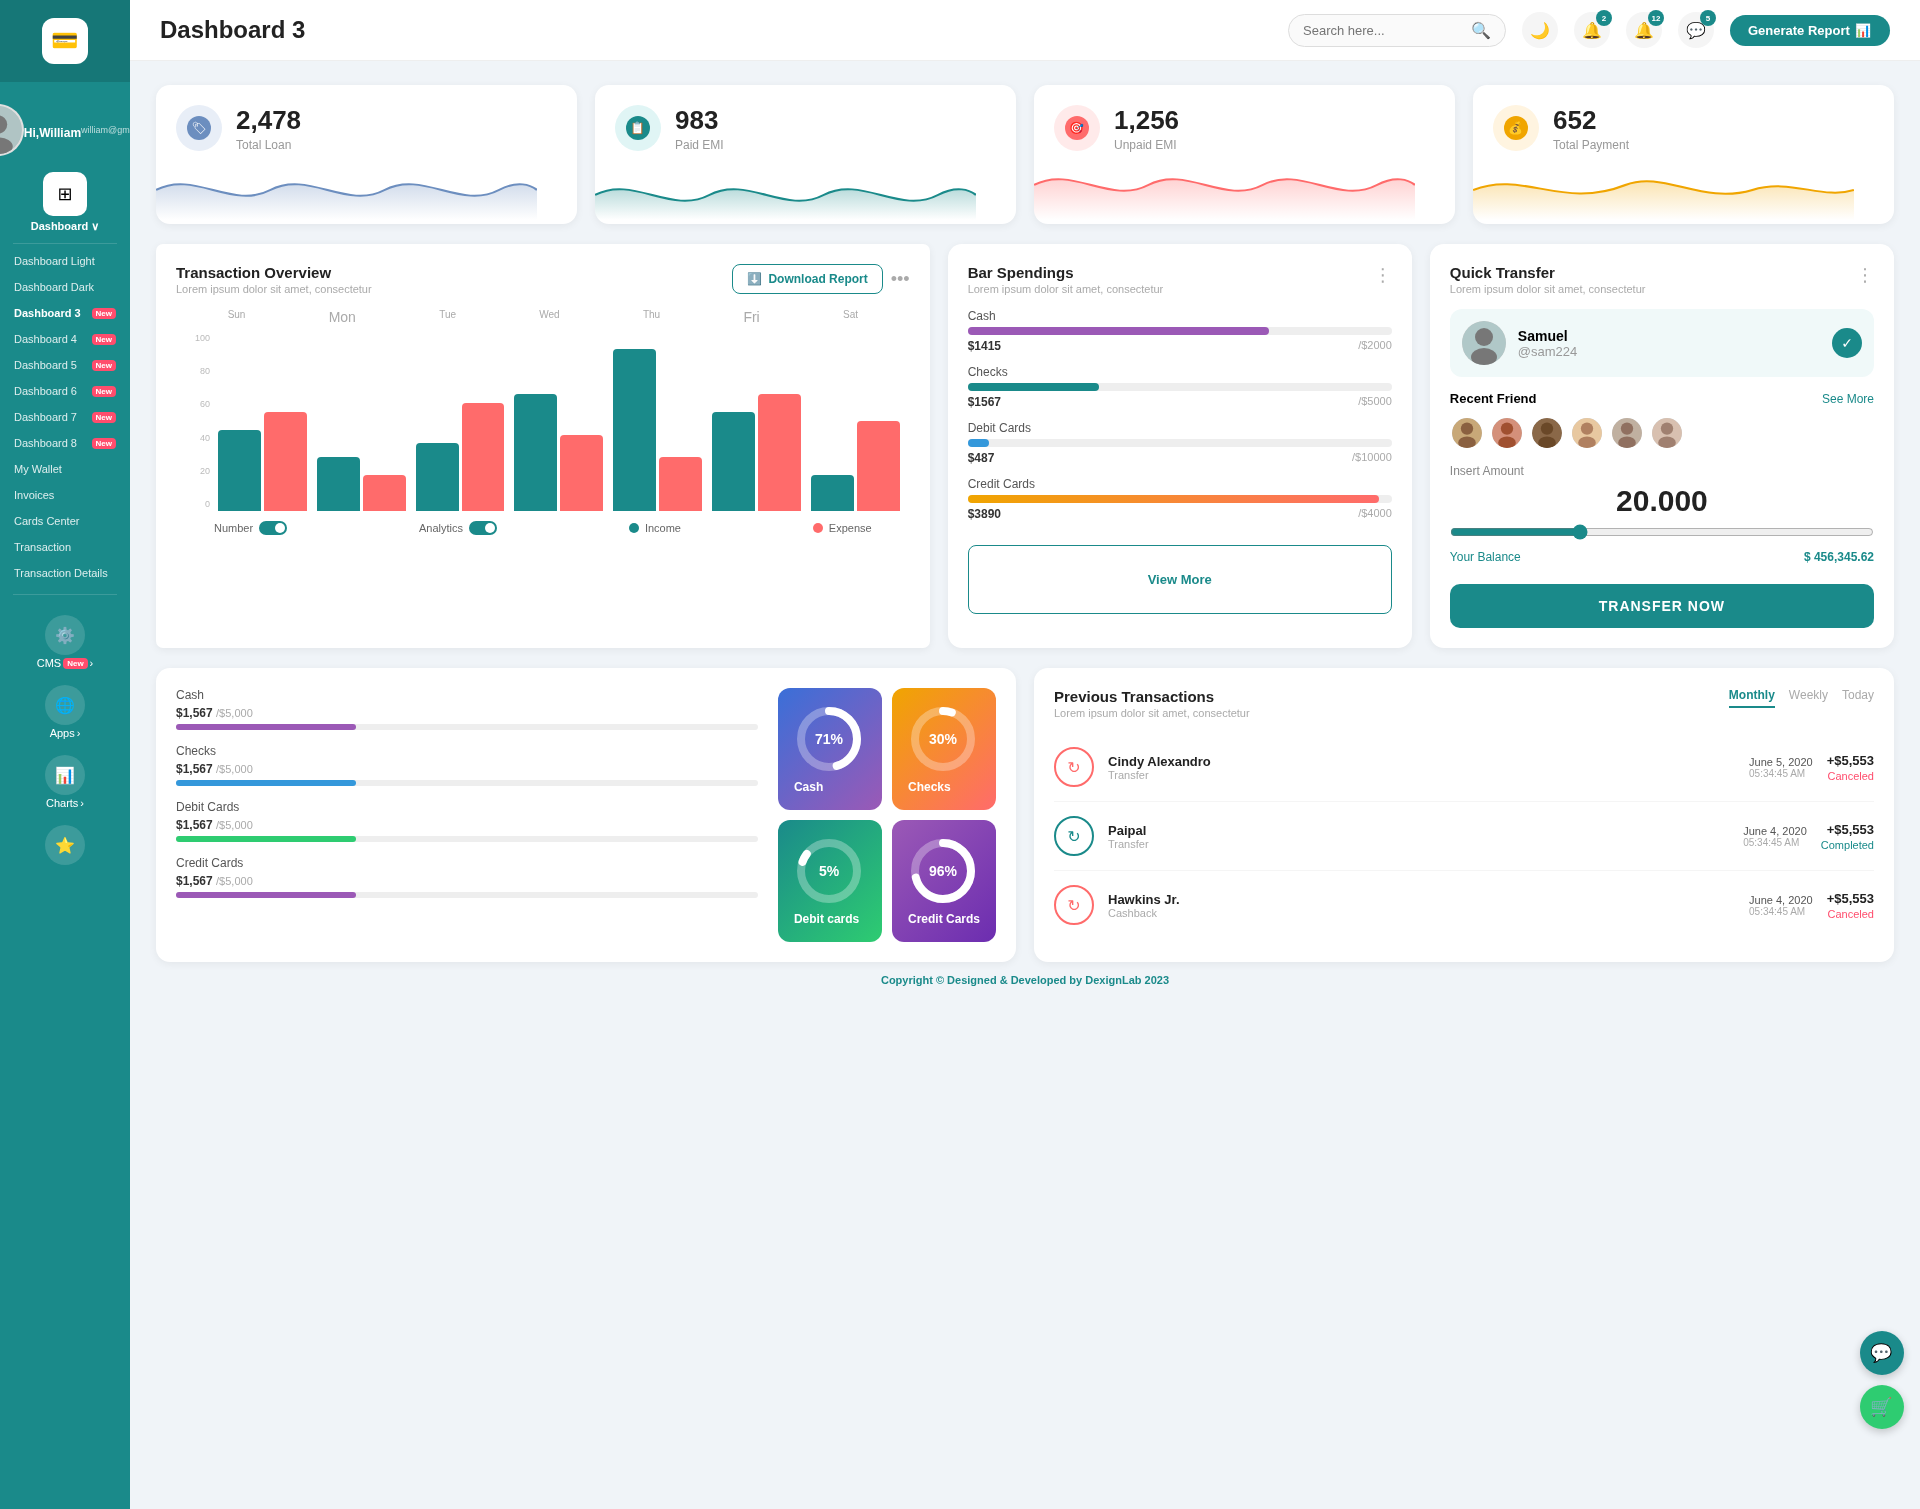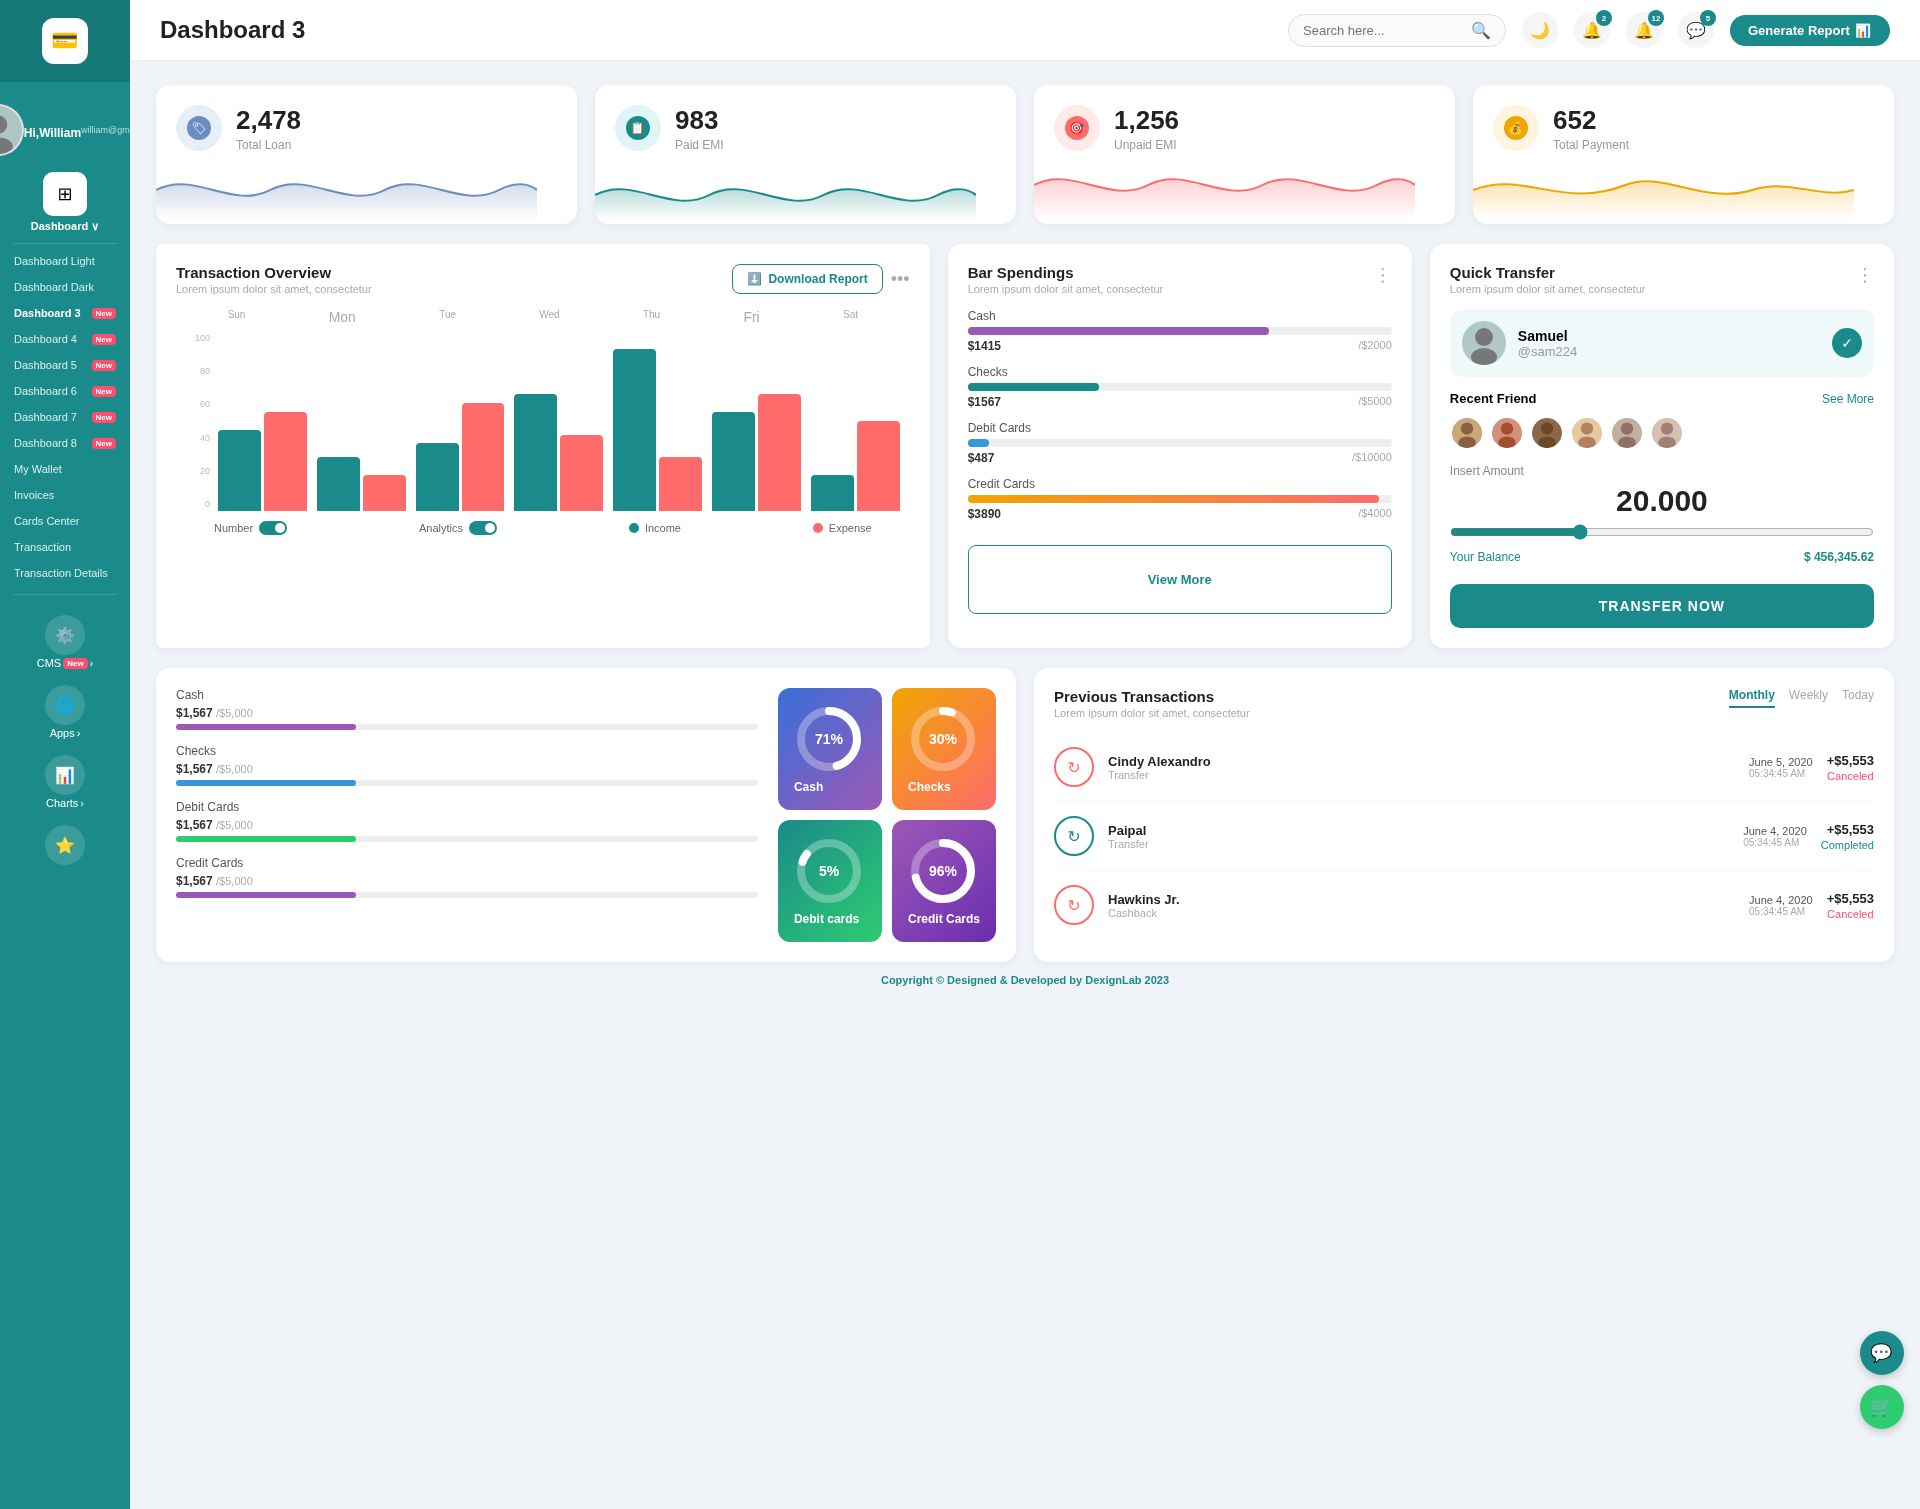--- a/index.html
+++ b/index.html
@@ -226,21 +226,21 @@
     .tab-item.active { color: #1a8a8a; border-bottom: 2px solid #1a8a8a; font-weight: 600; }
     .transaction-item { display: flex; align-items: center; gap: 14px; padding: 14px 0; border-bottom: 1px solid #f5f5f5; }
     .transaction-item:last-child { border-bottom: none; }
     .tx-icon { width: 40px; height: 40px; border-radius: 50%; border: 2px solid; display: flex; align-items: center; justify-content: center; font-size: 16px; flex-shrink: 0; }
     .tx-info { flex: 1; }
     .tx-name { font-size: 13px; font-weight: 700; color: #222; }
     .tx-type { font-size: 11px; color: #aaa; }
     .tx-date { font-size: 11px; color: #555; }
     .tx-time { font-size: 10px; color: #aaa; }
     .tx-amount { font-size: 13px; font-weight: 700; color: #222; text-align: right; }
-    .tx-status { font-size: 11px; margin-top: 2px; text-align: center; }
+    .tx-status { font-size: 11px; margin-top: 2px; text-align: right; }
     .tx-canceled { color: #ff4d6d; }
     .tx-completed { color: #1a8a8a; }
 
     
     .footer { text-align: center; padding: 12px; font-size: 11px; color: #aaa; }
     .footer span { color: #1a8a8a; font-weight: 600; }
 
     
     .wave-svg { width: 100%; }
 

